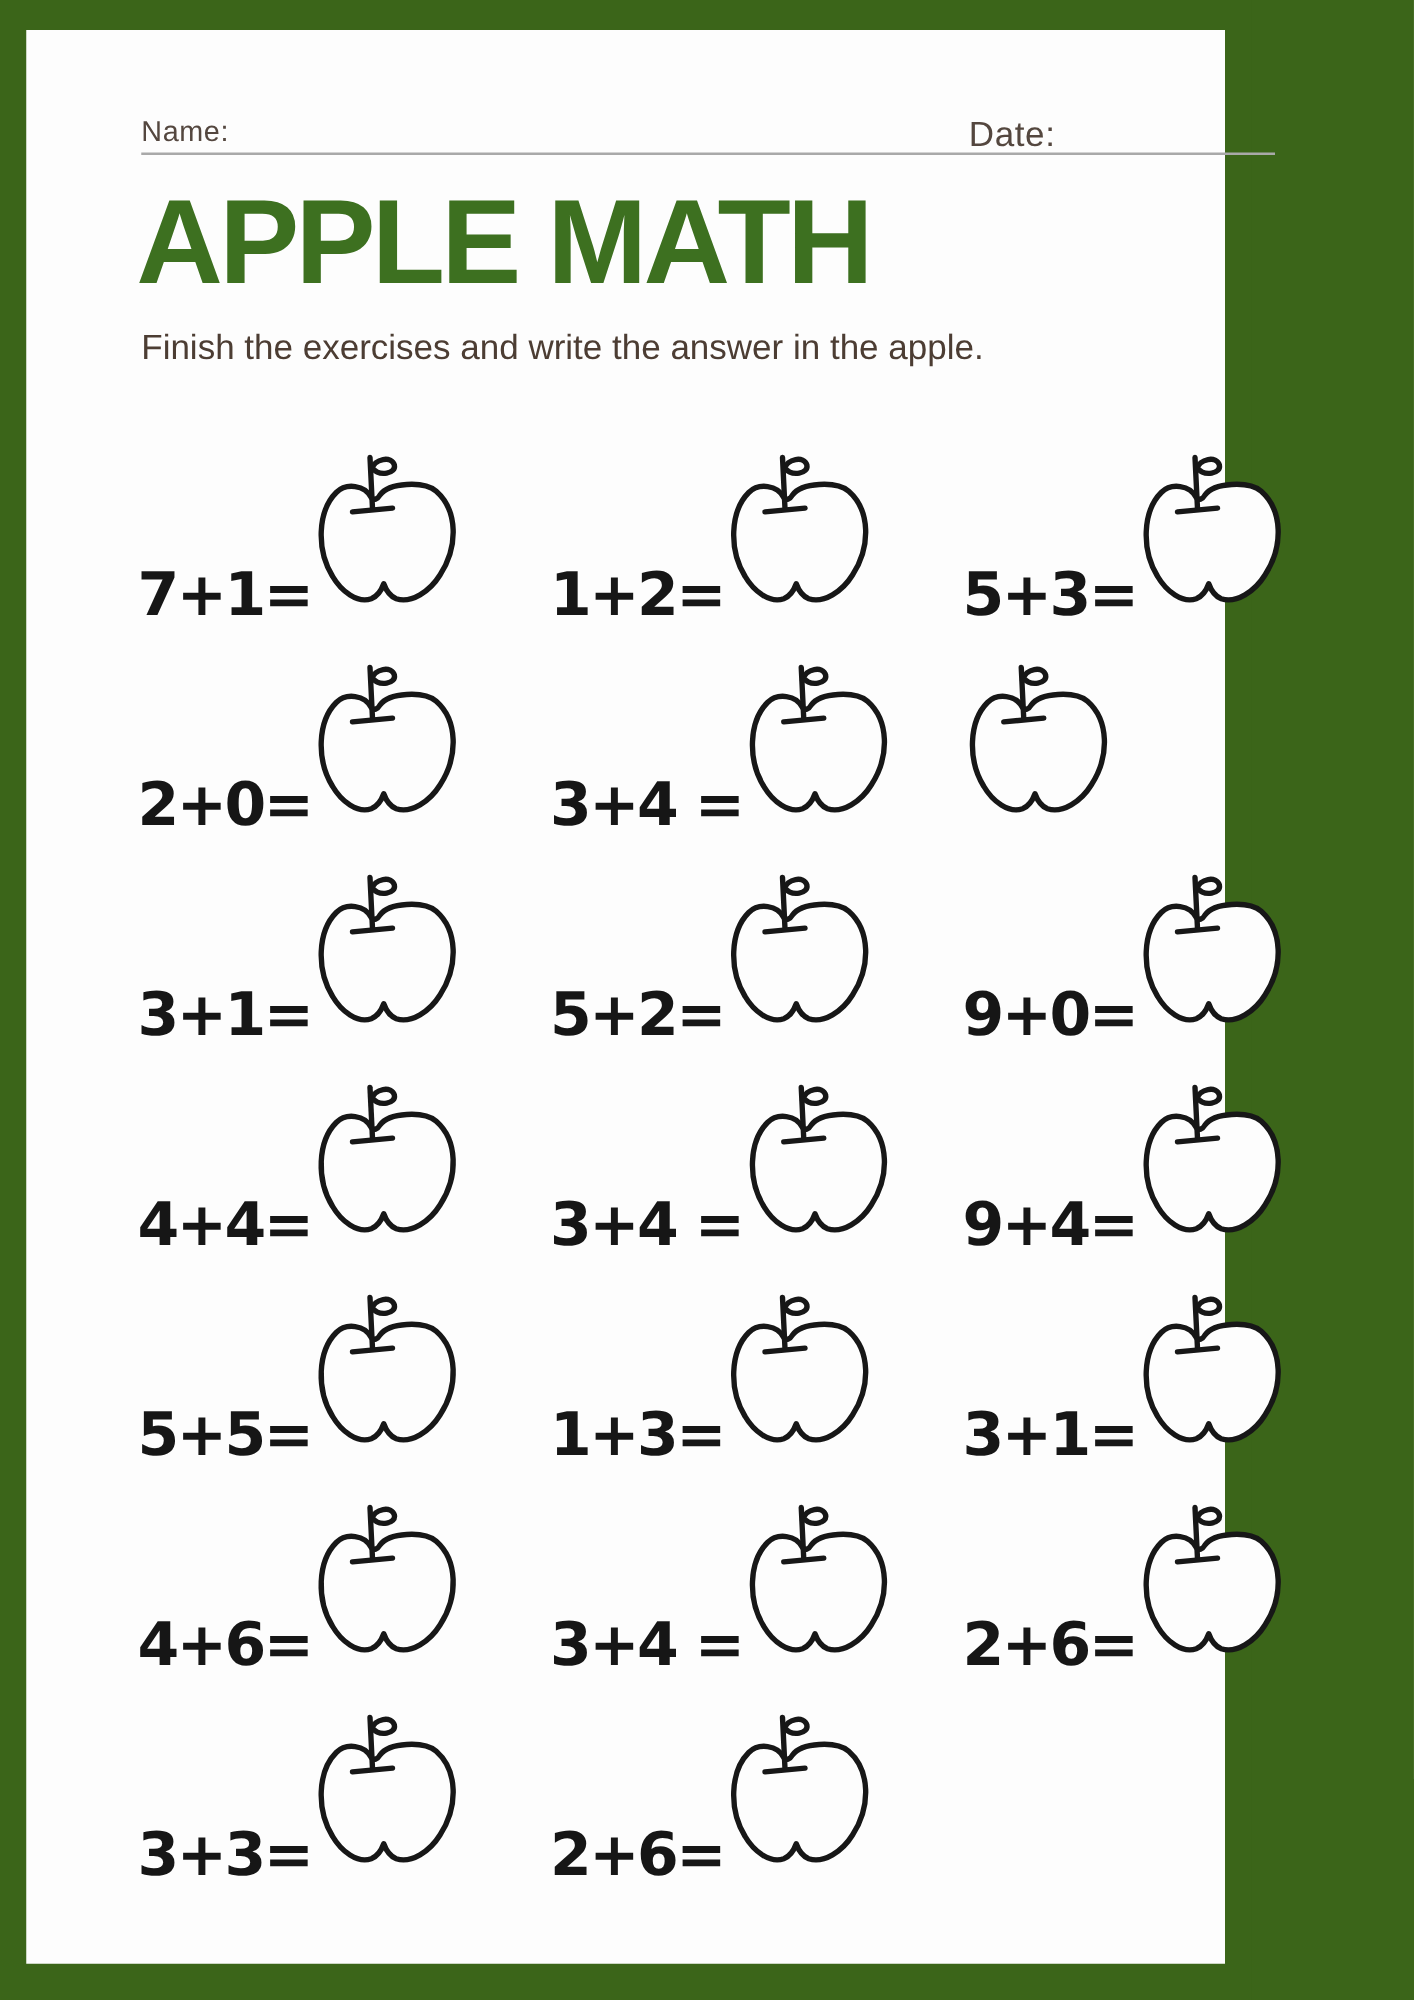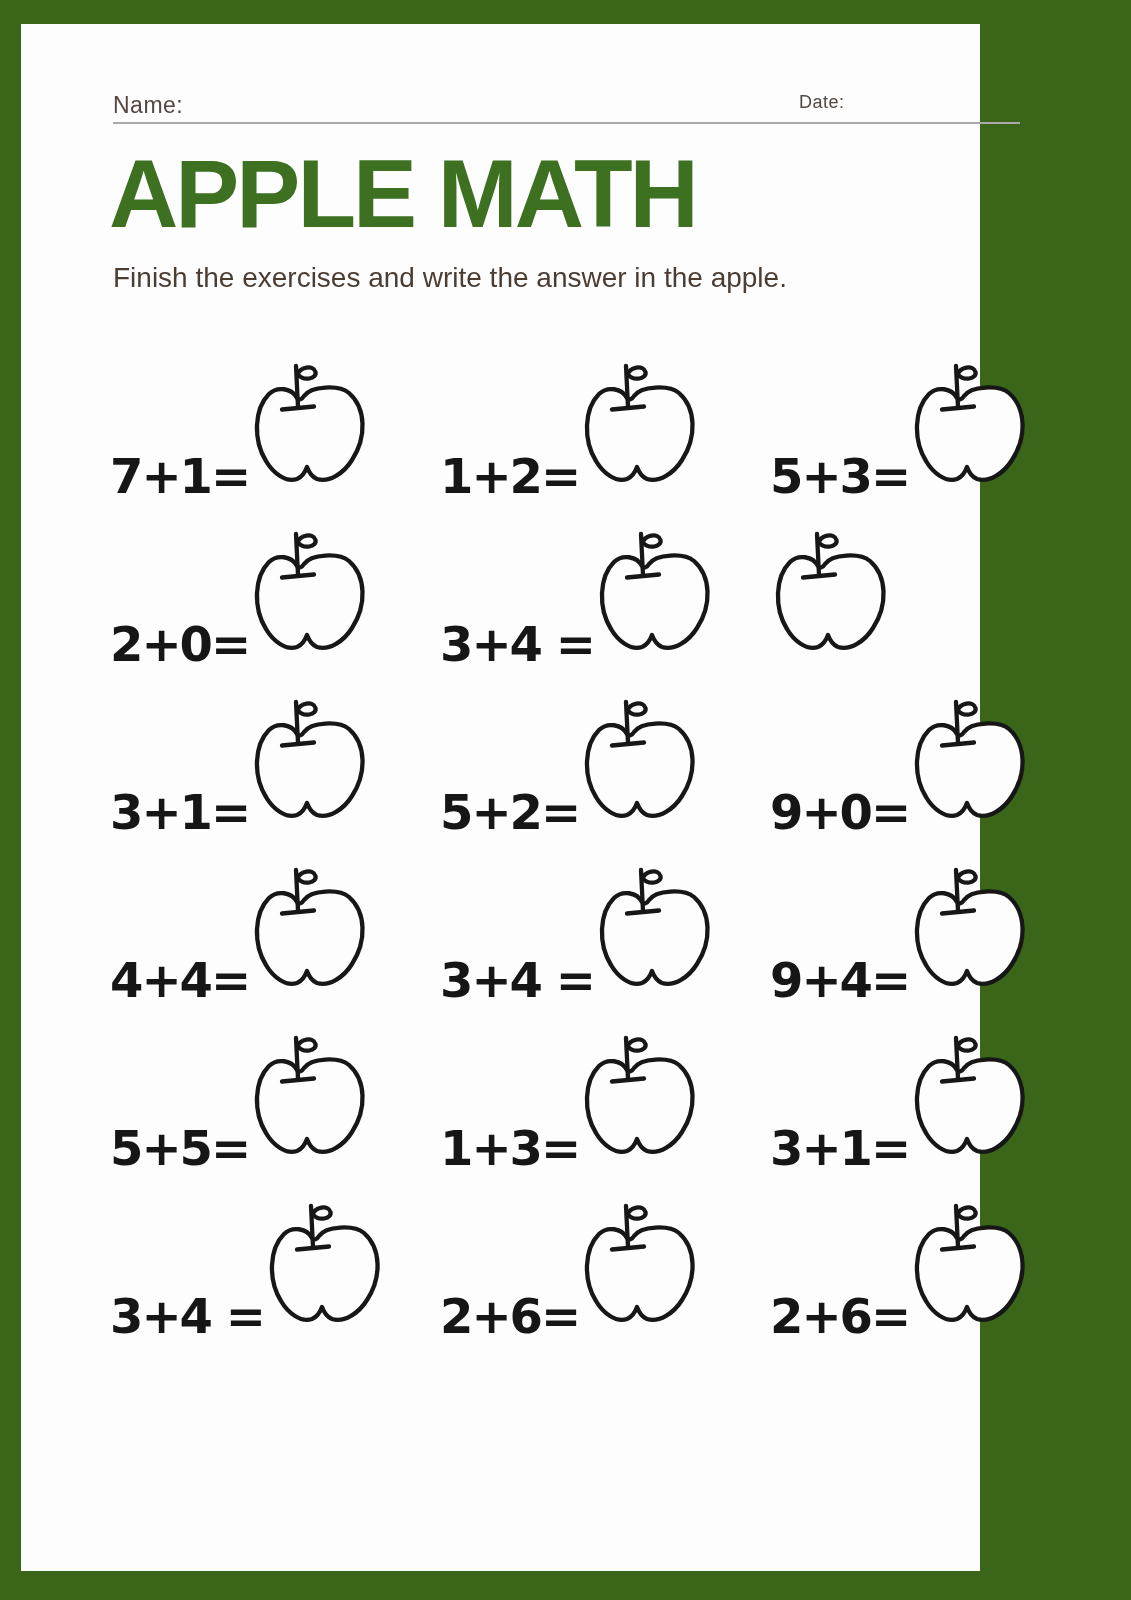--- a/index.html
+++ b/index.html
@@ -28,22 +28,22 @@
     position: absolute;
     left: 21px; top: 24px; right: 21px; bottom: 29px;
     background: var(--page-bg);
   }
   .name-label {
     position: absolute; left: 92px; top: 68px;
     font-size: 23px; font-weight: 500; letter-spacing: 0.5px;
     color: var(--label-brown);
   }
   .date-label {
-    position: absolute; left: 778px; top: 68px;
-    font-size: 18px; font-weight: 500; letter-spacing: 0.5px;
+    position: absolute; left: 754px; top: 68px;
+    font-size: 28px; font-weight: 500; letter-spacing: 0.5px;
     color: var(--label-brown);
   }
   .header-rule {
     position: absolute; left: 92px; top: 98px;
     width: 907px; height: 0;
     border-top: 2px solid var(--rule-gray);
   }
   .title {
     position: absolute; left: 88px; top: 122px;
     margin: 0;
@@ -469,20 +469,44 @@
 
         <path d="M49 47 L47 6"></path>
 
         <path d="M48 16 C 50.5 6.5, 64.5 4.5, 66.5 12 C 68 19, 54.5 21.5, 49 14.5"></path>
 
         <path d="M33 49.5 L65 46.5"></path>
       </svg>
     </span>
   </div>
 
+  <div class="cell">
+    <span class="eq">4+6=</span>
+    <span class="apple-wrap">
+      <svg viewBox="0 0 124 134" fill="none" stroke="#171717" stroke-width="4.3" stroke-linecap="round" stroke-linejoin="round">
+
+        <path fill="#fdfdfd" d="M48 38
+          C 43 28, 28 26, 20 34
+          C 5 49, 4 80, 17 101
+          C 24 113, 37 123, 48 119
+          C 53 117, 56 112.5, 58 107
+          C 60 112.5, 63 117, 68 119
+          C 80 123, 95 113, 103 100
+          C 118 77, 117 48, 100 33
+          C 90 24.5, 62 26, 55 36
+          C 53 39.5, 50 40.5, 48 38 Z"></path>
+
+        <path d="M49 47 L47 6"></path>
+
+        <path d="M48 16 C 50.5 6.5, 64.5 4.5, 66.5 12 C 68 19, 54.5 21.5, 49 14.5"></path>
+
+        <path d="M33 49.5 L65 46.5"></path>
+      </svg>
+    </span>
+  </div>
 
   <div class="cell">
     <span class="eq">3+4 =</span>
     <span class="apple-wrap">
       <svg viewBox="0 0 124 134" fill="none" stroke="#171717" stroke-width="4.3" stroke-linecap="round" stroke-linejoin="round">
 
         <path fill="#fdfdfd" d="M48 38
           C 43 28, 28 26, 20 34
           C 5 49, 4 80, 17 101
           C 24 113, 37 123, 48 119
@@ -520,20 +544,44 @@
 
         <path d="M49 47 L47 6"></path>
 
         <path d="M48 16 C 50.5 6.5, 64.5 4.5, 66.5 12 C 68 19, 54.5 21.5, 49 14.5"></path>
 
         <path d="M33 49.5 L65 46.5"></path>
       </svg>
     </span>
   </div>
 
+  <div class="cell">
+    <span class="eq">3+3=</span>
+    <span class="apple-wrap">
+      <svg viewBox="0 0 124 134" fill="none" stroke="#171717" stroke-width="4.3" stroke-linecap="round" stroke-linejoin="round">
+
+        <path fill="#fdfdfd" d="M48 38
+          C 43 28, 28 26, 20 34
+          C 5 49, 4 80, 17 101
+          C 24 113, 37 123, 48 119
+          C 53 117, 56 112.5, 58 107
+          C 60 112.5, 63 117, 68 119
+          C 80 123, 95 113, 103 100
+          C 118 77, 117 48, 100 33
+          C 90 24.5, 62 26, 55 36
+          C 53 39.5, 50 40.5, 48 38 Z"></path>
+
+        <path d="M49 47 L47 6"></path>
+
+        <path d="M48 16 C 50.5 6.5, 64.5 4.5, 66.5 12 C 68 19, 54.5 21.5, 49 14.5"></path>
+
+        <path d="M33 49.5 L65 46.5"></path>
+      </svg>
+    </span>
+  </div>
 
   <div class="cell">
     <span class="eq">2+6=</span>
     <span class="apple-wrap">
       <svg viewBox="0 0 124 134" fill="none" stroke="#171717" stroke-width="4.3" stroke-linecap="round" stroke-linejoin="round">
 
         <path fill="#fdfdfd" d="M48 38
           C 43 28, 28 26, 20 34
           C 5 49, 4 80, 17 101
           C 24 113, 37 123, 48 119

